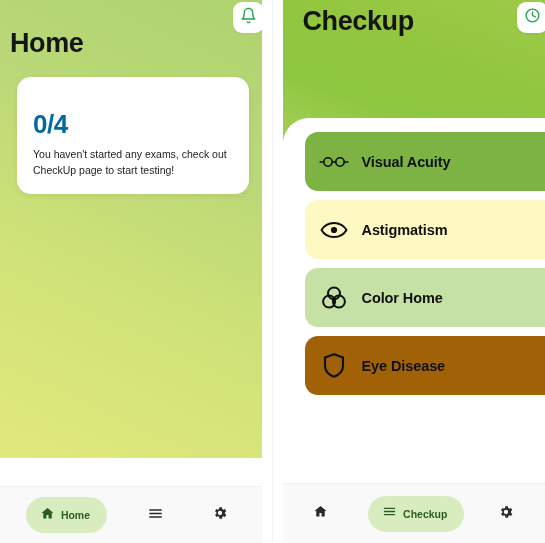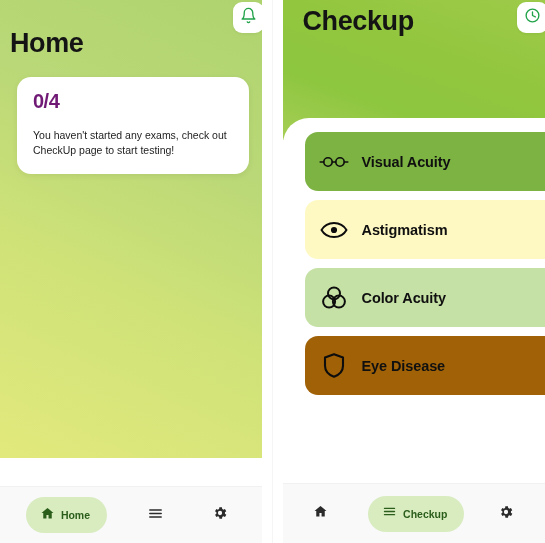--- a/index.html
+++ b/index.html
@@ -66,28 +66,29 @@
     left: 17px;
     top: 77px;
     width: 232px;
     background: #ffffff;
     border-radius: 14px;
     box-sizing: border-box;
     padding: 14px 16px 16px 16px;
     box-shadow: 0 2px 6px rgba(0,0,0,0.07);
   }
   .status-count {
-    font-size: 20px;
+    font-size: 26px;
     font-weight: bold;
-    color: #701a75;
+    color: #0369a1;
     letter-spacing: -0.5px;
     line-height: 1.05;
+    margin-top: 20px;
   }
   .status-msg {
-    margin-top: 16px;
+    margin-top: 9px;
     font-size: 10.5px;
     color: #1d1d1d;
     line-height: 1.45;
   }
 
   
   .panel-checkup {
     width: 273px;
     height: 543px;
     position: relative;
@@ -336,21 +337,21 @@
           </div>
 
           <div class="test-row" style="background:#c5e1a5">
             <span class="test-icon">
               <svg width="26" height="26" viewBox="0 0 26 26" fill="none" stroke="#0d0d0d" stroke-width="2">
                 <circle cx="13" cy="8.4" r="6"></circle>
                 <circle cx="8.1" cy="16.6" r="6"></circle>
                 <circle cx="17.9" cy="16.6" r="6"></circle>
               </svg>
             </span>
-            <span class="test-label">Color Acuity</span>
+            <span class="test-label">Color Home</span>
             <span class="chevron">
               <svg width="13" height="19" viewBox="0 0 13 19" fill="none" stroke="#a9bd92" stroke-width="2" stroke-linecap="round" stroke-linejoin="round">
                 <polyline points="3 3 10 9.5 3 16"></polyline>
               </svg>
             </span>
           </div>
 
           <div class="test-row" style="background:#a16207">
             <span class="test-icon">
               <svg width="24" height="27" viewBox="0 0 24 27" fill="none" stroke="#0d0d0d" stroke-width="2.1" stroke-linejoin="round">

